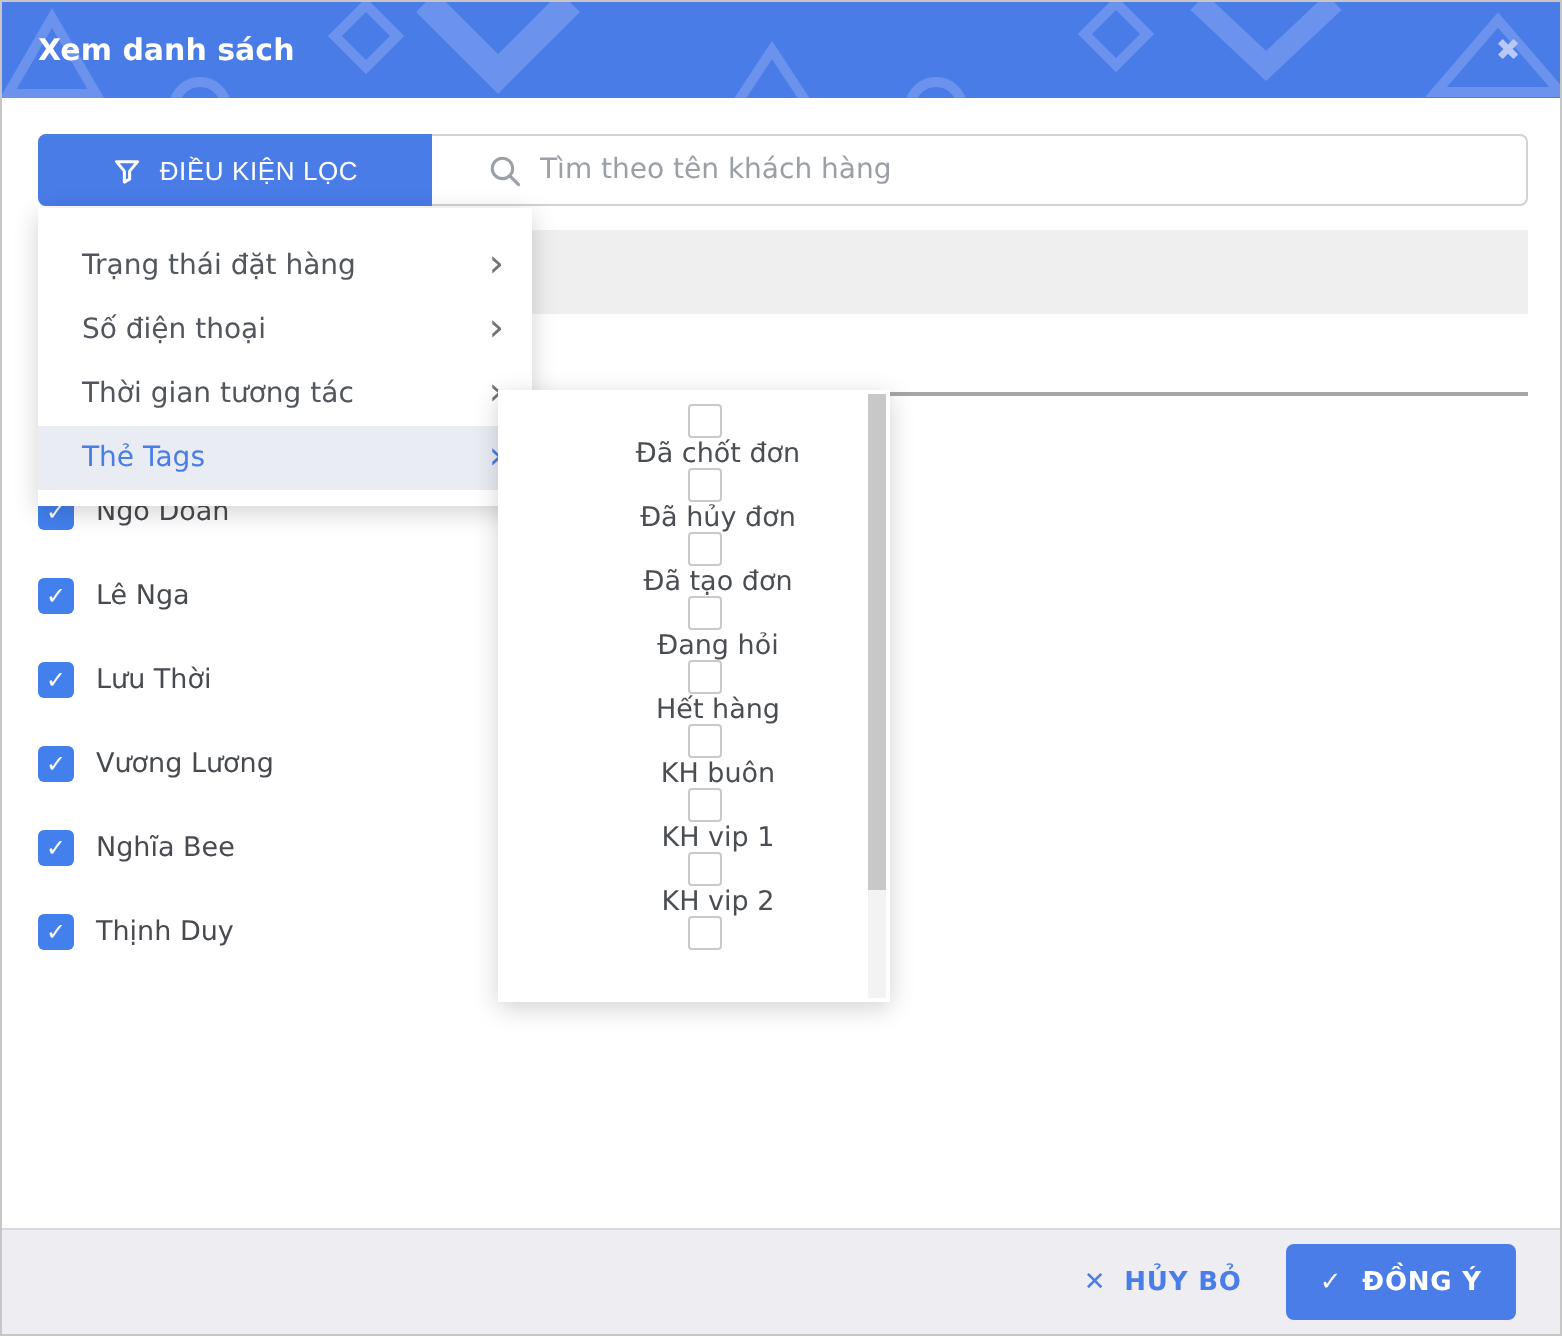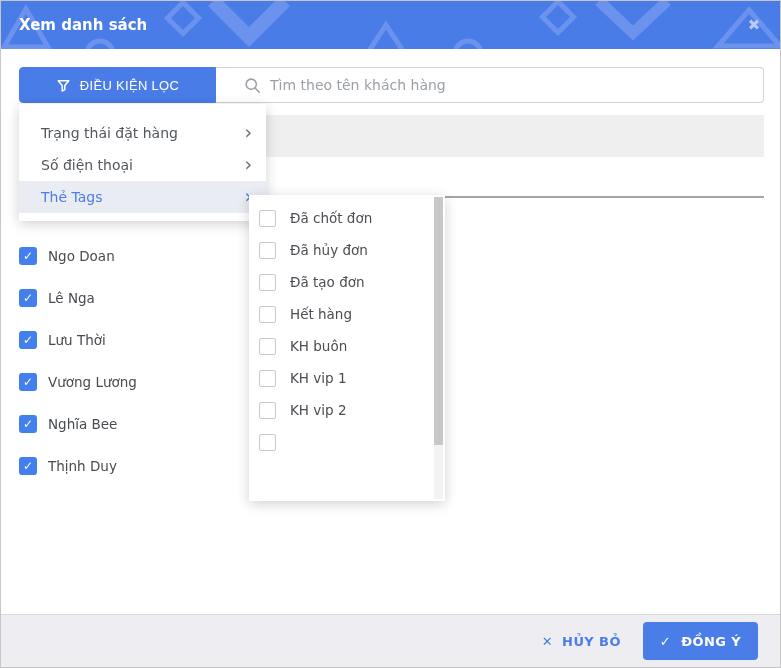--- a/index.html
+++ b/index.html
@@ -33,21 +33,21 @@
 
   
   .dropdown{ position:absolute; left:18px; top:103px; width:247px; padding:13px 0 8px; background:#fff; box-shadow:0 3px 12px rgba(0,0,0,.18); z-index:5; }
   .menu-item{ height:32px; display:flex; align-items:center; justify-content:space-between; padding:0 14px 0 22px; font-size:14px; color:#52575d; cursor:pointer;gap:29px; }
   .menu-item .chev{ color:#6f7479; font-size:19px; line-height:1; font-weight:400; padding-bottom:2px; }
   .menu-item.active{ background:#e9ecf3; color:#4a7de8; }
   .menu-item.active .chev{ color:#4a7de8; }
 
   
   .submenu{ position:absolute; left:248px; top:194px; width:196px; height:306px; background:#fff; box-shadow:0 3px 12px rgba(0,0,0,.18); overflow:hidden; padding-top:7px; z-index:6; }
-  .tag-item{ height:32px; display:flex; align-items:center; padding-left:10px; cursor:pointer; }
+  .tag-item{ height:32px; display:flex; align-items:center; padding-left:10px; cursor:pointer;flex-direction:column; }
   .tag-cb{ width:17px; height:17px; border:1px solid #c9c9c9; border-radius:2px; background:#fff; flex:0 0 17px; }
   .tag-item .lbl{ margin-left:14px; font-size:13.5px; color:#4a4e52; }
   .sm-scroll{ position:absolute; right:2px; top:2px; width:9px; height:302px; background:#f3f3f3; }
   .sm-thumb{ position:absolute; left:0; top:0; width:9px; height:248px; background:#c8c8c8; cursor:grab; }
 
   
   .footer{ position:absolute; left:0; right:0; bottom:0; height:53px; background:#ededf2; border-top:1px solid #d8d8dd; display:flex; align-items:center; justify-content:flex-end; padding-right:22px; gap:22px; }
   .cancel-btn{ display:flex; align-items:center; gap:9px; color:#4a7de8; font-size:13px; font-weight:700; letter-spacing:.4px; cursor:pointer; background:none; border:none; font-family:inherit; }
   .ok-btn{ display:flex; align-items:center; gap:10px; background:#4a7de8; color:#fff; font-size:13px; font-weight:700; letter-spacing:.4px; border:none; border-radius:4px; padding:0 17px; height:38px; cursor:pointer; font-family:inherit; }
 </style>
@@ -122,39 +122,47 @@
 
   <div class="dropdown">
       <div class="menu-item">
         <span class="lbl">Trạng thái đặt hàng</span>
         <span class="chev">›</span>
       </div>
       <div class="menu-item">
         <span class="lbl">Số điện thoại</span>
         <span class="chev">›</span>
       </div>
+      <div class="menu-item">
+        <span class="lbl">Thời gian tương tác</span>
+        <span class="chev">›</span>
+      </div>
       <div class="menu-item active">
         <span class="lbl">Thẻ Tags</span>
         <span class="chev">›</span>
       </div>
     </div>
 
   <div class="submenu">
     <div id="tags-list">
         <div class="tag-item">
           <span class="tag-cb"></span>
           <span class="lbl">Đã chốt đơn</span>
         </div>
         <div class="tag-item">
           <span class="tag-cb"></span>
           <span class="lbl">Đã hủy đơn</span>
         </div>
         <div class="tag-item">
           <span class="tag-cb"></span>
           <span class="lbl">Đã tạo đơn</span>
+        </div>
+        <div class="tag-item">
+          <span class="tag-cb"></span>
+          <span class="lbl">Đang hỏi</span>
         </div>
         <div class="tag-item">
           <span class="tag-cb"></span>
           <span class="lbl">Hết hàng</span>
         </div>
         <div class="tag-item">
           <span class="tag-cb"></span>
           <span class="lbl">KH buôn</span>
         </div>
         <div class="tag-item">

